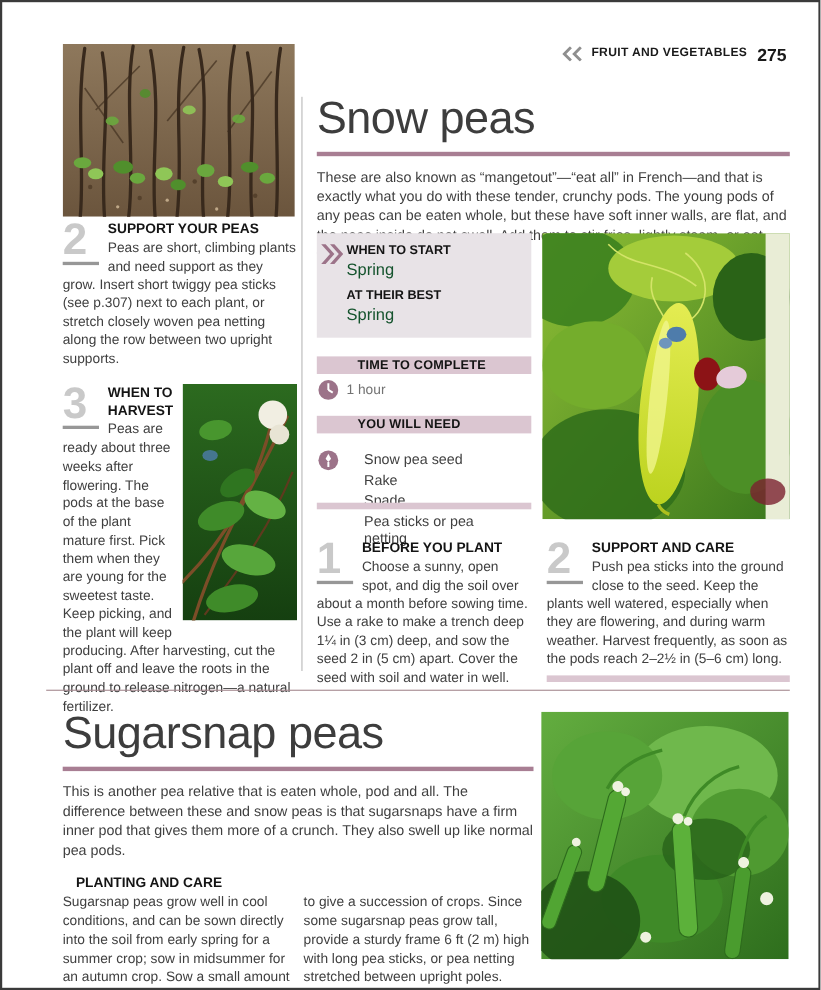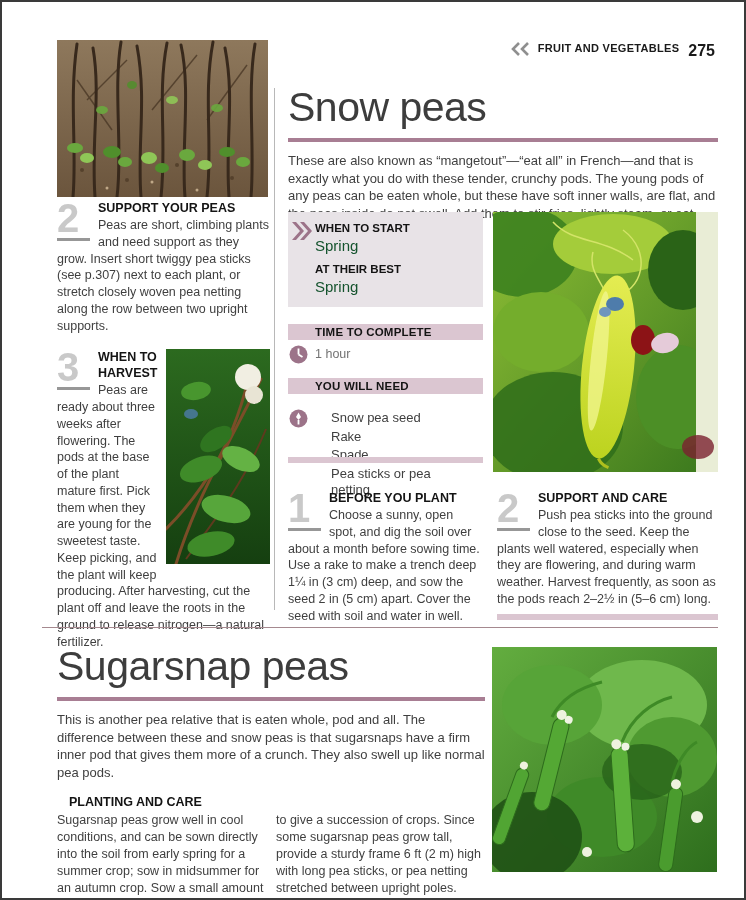--- a/index.html
+++ b/index.html
@@ -46,21 +46,21 @@
 
   .inforow { position:absolute; left:0; top:128px; width:430px; display:flex; gap:10px; }
   .infocol { width:195px; flex:0 0 auto; }
   .whenbox { background:#e8e3e7; position:relative; padding:9px 6px 10px 27px; }
   .start-ic { position:absolute; left:3px; top:9px; }
   .wlabel { font-size:11.5px; font-weight:bold; color:#141414; line-height:1.3; }
   .wvalue { font-size:15px; color:#14532d; line-height:1.3; margin-bottom:7px; }
   .wvalue:last-child { margin-bottom:0; }
   .bar {
     margin-top:17px; background:#dbc6d1; font-size:11.5px; font-weight:bold; color:#141414;
-    padding:2px 0 2px 27px; letter-spacing:.2px;
+    padding:2px 0 2px 37px; letter-spacing:.2px;
   }
   .iconline { position:relative; padding-left:27px; margin-top:7px; font-size:12.5px; color:#737373; }
   .iconline .circ-ic { position:absolute; left:1px; top:-2px; }
   .needwrap { position:relative; margin-top:7px; }
   .needwrap .circ-ic { position:absolute; left:1px; top:-1px; }
   .needlist { list-style:none; margin:16px; padding:0 0 0 27px; font-size:13px; line-height:1.28; color:#3f3f3f; }
   .needlist li { margin-bottom:2px; }
 
   .step-a { position:absolute; left:0; top:373px; width:195px; }
   .step-a .topbar { height:6px; background:#dbc6d1; margin-bottom:27px; }

